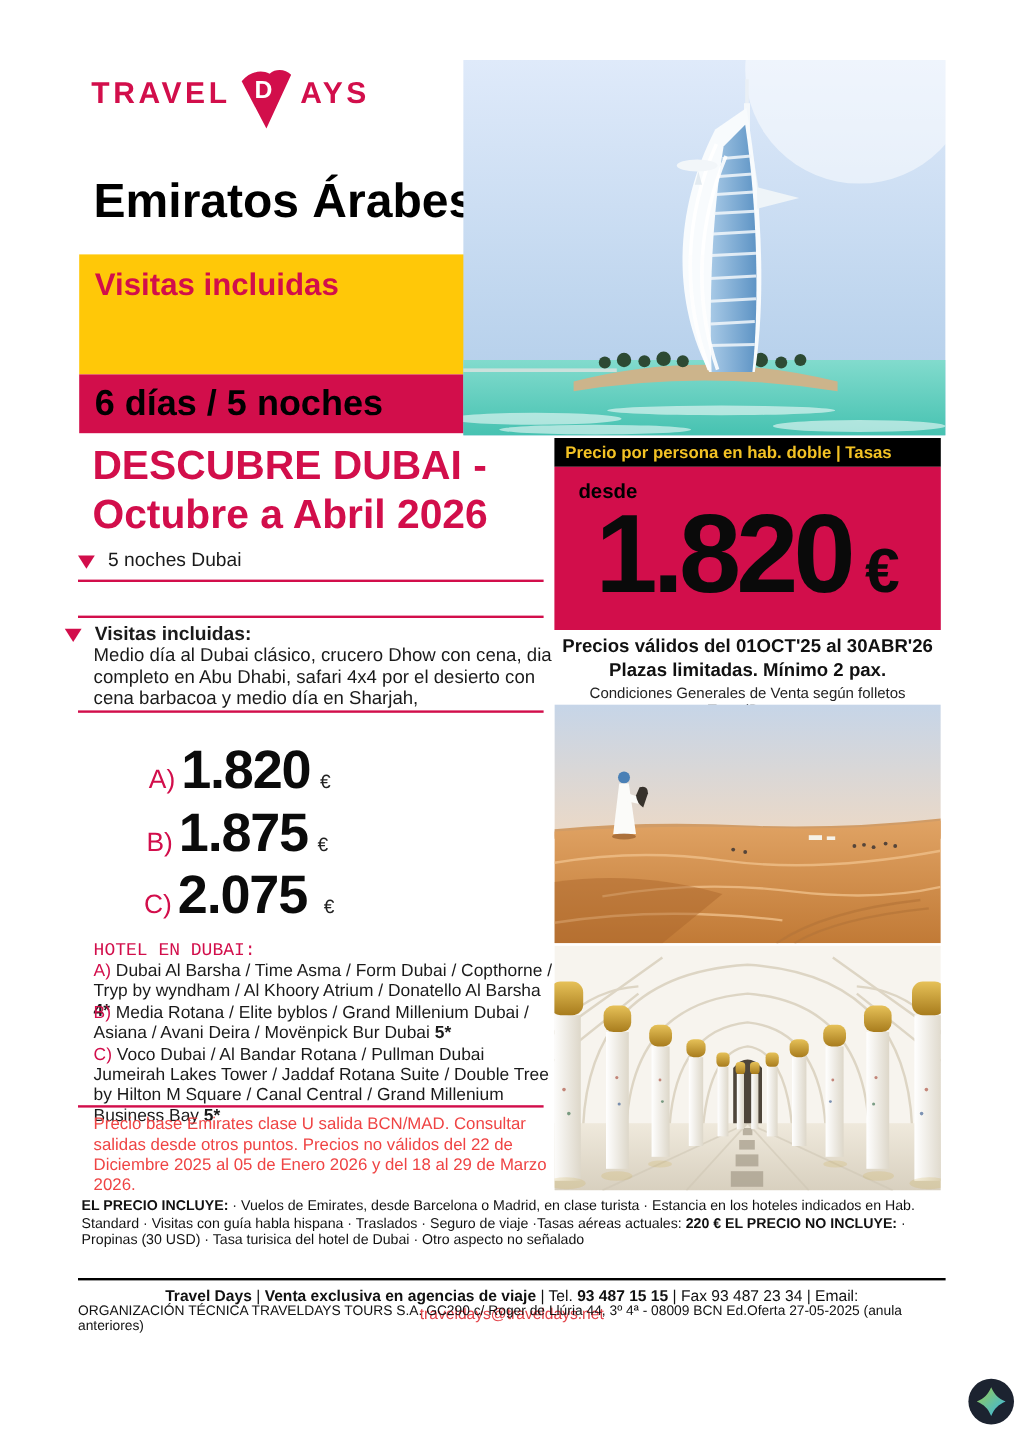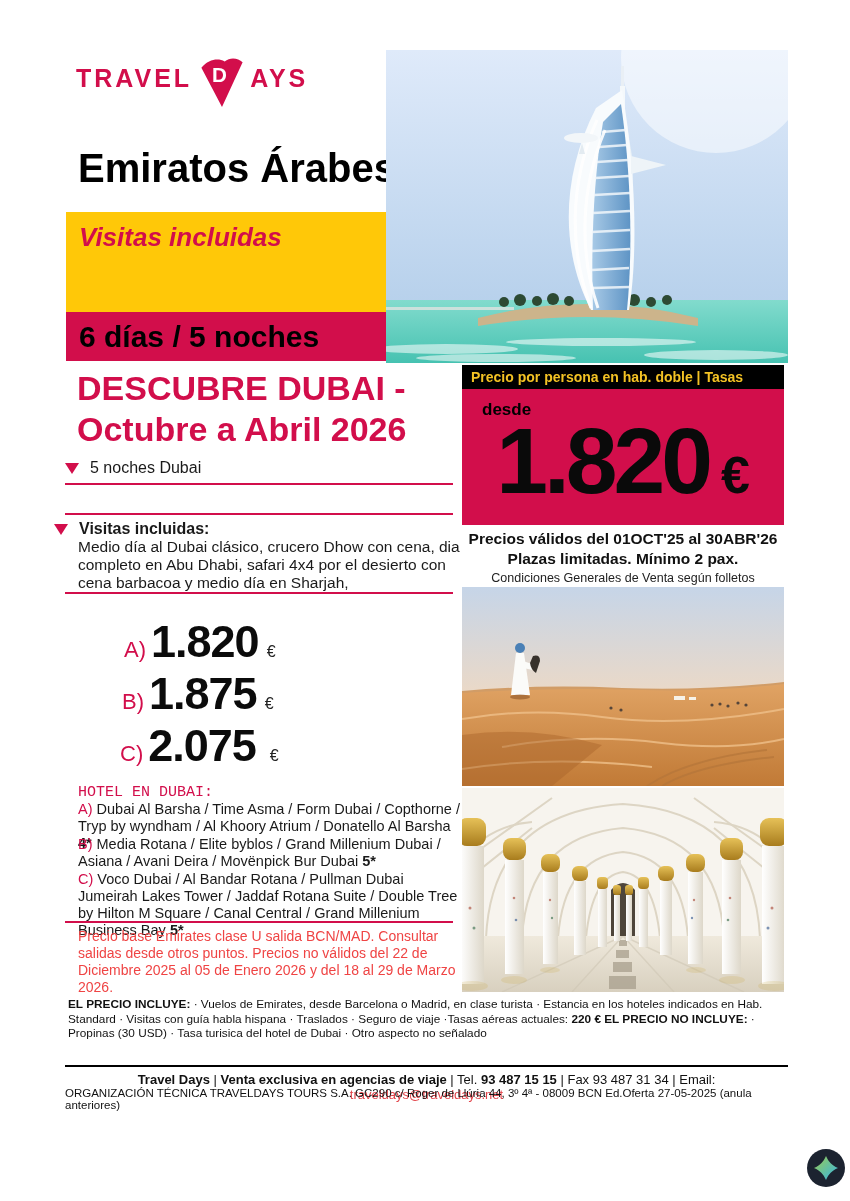--- a/index.html
+++ b/index.html
@@ -7,21 +7,21 @@
         font-family:"Liberation Sans", sans-serif;color:#000;overflow:hidden;}
   .abs{position:absolute;}
   .rule{background:#d20e4b;height:2px;}
   
   .logo{display:flex;align-items:flex-start;color:#d20e4b;font-weight:800;
         font-size:25px;letter-spacing:3px;}
   .logo .dmark{width:46px;height:52px;margin:-8px -7px 0 -5px;}
   
   .main-title{font-size:40px;font-weight:700;color:#000;}
   .yellow-box{width:322px;height:100px;background:#ffc808;box-sizing:border-box;padding:10px 0 0 13px;}
-  .visits-label{font-size:26px;font-weight:700;color:#d20e4b;font-style:italic;}
+  .visits-label{font-size:26px;font-weight:700;color:#d20e4b;}
   .duration-bar{width:322px;height:49px;background:#d20e4b;color:#000;font-weight:700;
                 font-size:30px;line-height:49px;padding-left:13px;box-sizing:border-box;}
   .offer-title{font-size:34px;line-height:41px;font-weight:700;color:#d20e4b;}
   
   .bullet{display:flex;align-items:flex-start;font-size:16px;color:#1a1a1a;justify-content:center;}
   .tri{display:inline-block;width:0;height:0;border-left:7px solid transparent;
        border-right:7px solid transparent;border-top:11px solid #d20e4b;
        margin:4px 11px 0 0;flex:0 0 auto;}
   .bullet b{font-weight:700;}
   .visits-desc{font-size:15.5px;line-height:18px;color:#1a1a1a;width:382px;}
@@ -342,21 +342,21 @@
         <ellipse cx="234" cy="182" rx="10" ry="3"></ellipse>
     </g>
   </svg>
 
   <div class="includes abs" style="left:68px;top:997px;">
     <b>EL PRECIO INCLUYE:</b><span> · Vuelos de Emirates, desde Barcelona o Madrid, en clase turista · Estancia en los hoteles indicados en Hab. Standard · Visitas con guía habla hispana · Traslados · Seguro de viaje ·Tasas aéreas actuales: </span><b>220 € </b><b>EL PRECIO NO INCLUYE:</b><span> · Propinas (30 USD) · Tasa turisica del hotel de Dubai · Otro aspecto no señalado</span>
   </div>
 
   <div class="footer-rule abs" style="left:65px;top:1065px;width:723px;"></div>
   <div class="footer-l1 abs" style="left:65px;top:1072px;">
-    <b>Travel Days</b><span> | </span><b>Venta exclusiva en agencias de viaje</b><span> | Tel. </span><b>93 487 15 15</b><span> | Fax 93 487 31 34 | Email: </span><a class="mail" href="#">traveldays@traveldays.net</a>
+    <b>Travel Days</b><span> | </span><b>Venta exclusiva en agencias de viaje</b><span> | Tel. </span><b>93 487 15 15</b><span> | Fax 93 487 23 34 | Email: </span><a class="mail" href="#">traveldays@traveldays.net</a>
   </div>
   <div class="footer-l2 abs" style="left:65px;top:1087px;">ORGANIZACIÓN TÉCNICA TRAVELDAYS TOURS S.A. GC290 c/ Roger de Llúria 44, 3º 4ª - 08009 BCN Ed.Oferta 27-05-2025 (anula anteriores)</div>
 
   <svg class="abs" style="left:806px;top:1148px;" width="40" height="40" viewBox="0 0 40 40">
     <defs>
       <linearGradient id="starG" x1="0" y1="0" x2="1" y2="1">
         <stop offset="0" stop-color="#9ccc4e"></stop>
           <stop offset="1" stop-color="#35b6e8"></stop>
       </linearGradient>
     </defs>

